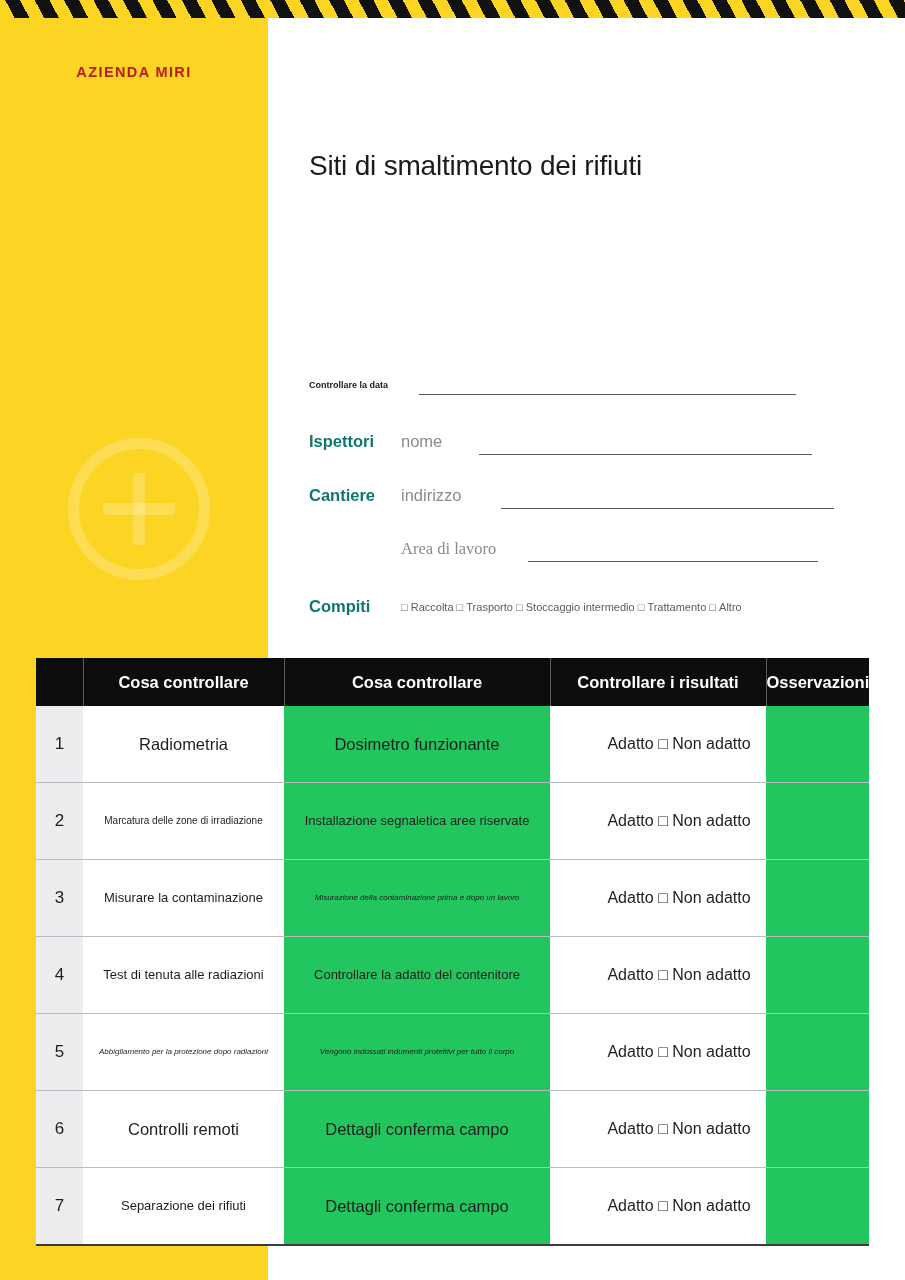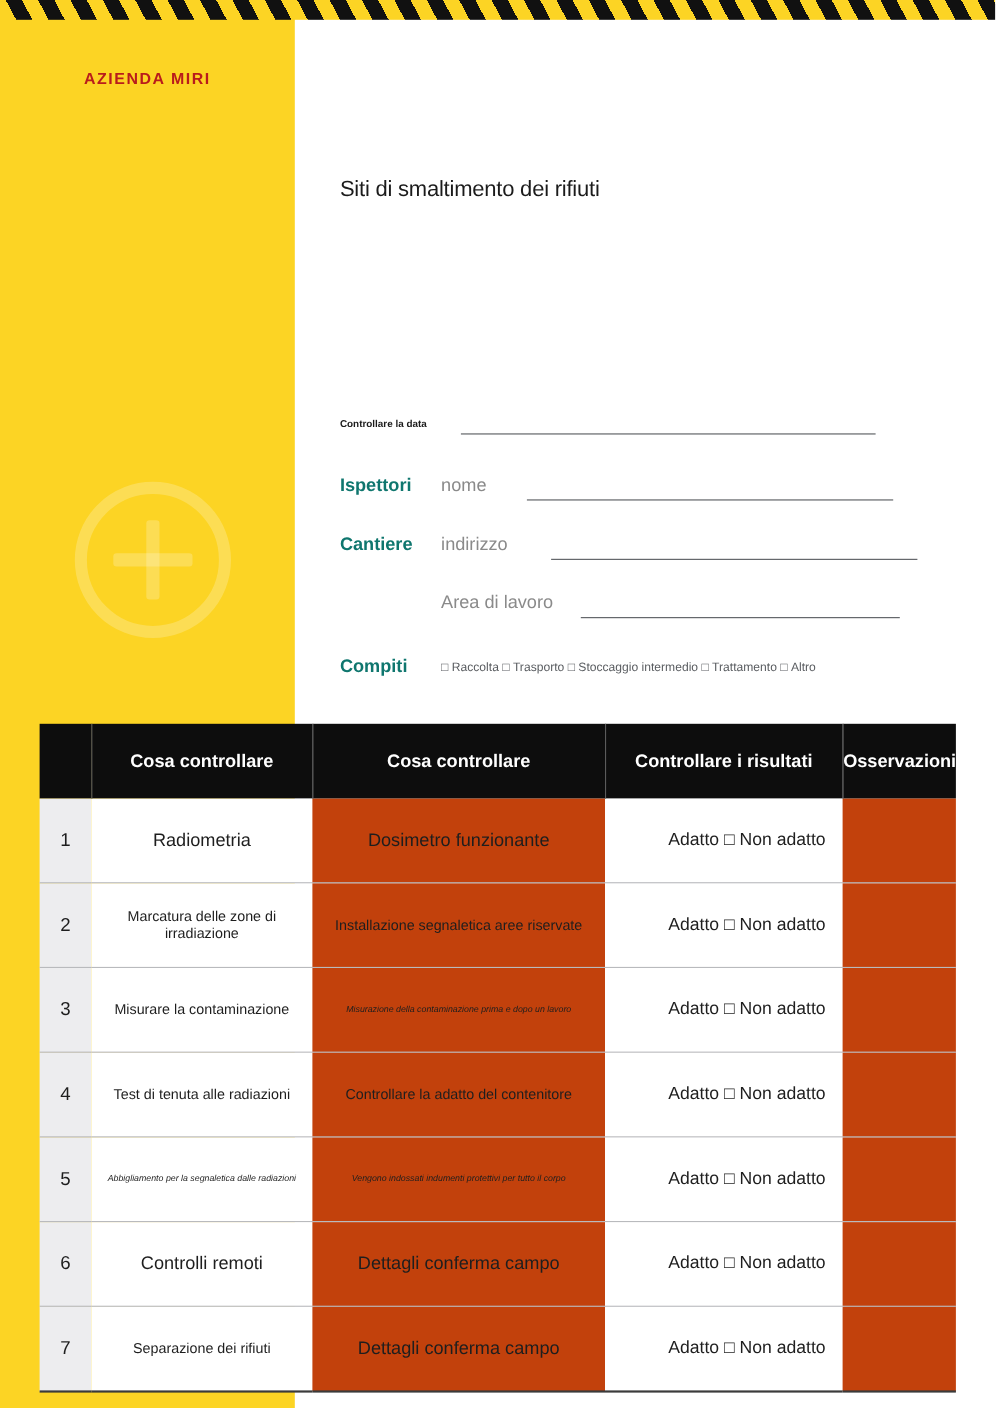--- a/index.html
+++ b/index.html
@@ -88,22 +88,22 @@
   .content {
     position: absolute;
     left: 268px;
     top: 0;
     width: 637px;
     height: 1280px;
   }
   .subtitle {
     position: absolute;
     left: 41px;
-    top: 161px;
-    font-size: 20px;
+    top: 150px;
+    font-size: 28px;
     font-weight: 400;
     color: #1b1b1b;
     letter-spacing: -0.2px;
     white-space: nowrap;
   }
   .maintitle {
     position: absolute;
     left: 41px;
     top: 240px;
     font-size: 43px;
@@ -173,21 +173,21 @@
   .table th,
   .table td {
     padding: 0;
     margin: 0;
     vertical-align: middle;
     text-align: center;
   }
   .table thead th {
     background: #0d0d0d;
     color: #ffffff;
-    height: 68px;
+    height: 48px;
     font-size: 16.5px;
     font-weight: bold;
     border-right: 1px solid #5b5b5b;
   }
   .table thead th:last-child {
     border-right: none;
   }
   .col-num   { width: 47px; }
   .col-what1 { width: 201px; }
   .col-what2 { width: 266px; }
@@ -201,25 +201,25 @@
   }
   .table tbody tr:last-child td {
     border-bottom: 2px solid #3b3b3b;
   }
   .cell-num {
     background: #EDEDEF;
     font-size: 17px;
     color: #3a3a3a;
   }
   .cell-white { background: #ffffff; }
-  .cell-gray  { background: #c2410c; }
+  .cell-gray  { background: #22c55e; }
 
   .t-lg { font-size: 16.5px; }
   .t-md { font-size: 13px; }
-  .t-sm { font-size: 13px; }
+  .t-sm { font-size: 10px; }
   .t-xs { font-size: 8px; font-style: italic; }
 
   .cell-inner {
     padding: 0 8px;
     line-height: 1.25;
   }
   .res-text {
     font-size: 16px;
     color: #1e1e1e;
     white-space: nowrap;
@@ -257,21 +257,21 @@
         <span class="fline" style="left:170px; top:79px; width:333px;"></span>
       </div>
 
       <div class="frow">
         <span class="flabel" style="left:0; top:111px;">Cantiere</span>
         <span class="fplaceholder" style="left:92px; top:111px;">indirizzo</span>
         <span class="fline" style="left:192px; top:133px; width:333px;"></span>
       </div>
 
       <div class="frow">
-        <span class="fplaceholder" style="left:92px; top:164px;">Area di lavoro</span>
+        <span class="fplaceholder" style="left:92px; top:164px;font-family:Liberation Serif, serif;">Area di lavoro</span>
         <span class="fline" style="left:219px; top:186px; width:290px;"></span>
       </div>
 
       <div class="frow">
         <span class="flabel" style="left:0; top:222px;">Compiti</span>
         <span class="tasks-line" style="left:92px; top:226px;"><span class="cb">□</span>&nbsp;<span>Raccolta</span>&nbsp;<span class="cb">□</span>&nbsp;<span>Trasporto</span>&nbsp;<span class="cb">□</span>&nbsp;<span>Stoccaggio intermedio</span>&nbsp;<span class="cb">□</span>&nbsp;<span>Trattamento</span>&nbsp;<span class="cb">□</span>&nbsp;<span>Altro</span></span>
       </div>
 
     </div>
   </div>
@@ -342,21 +342,21 @@
             <div class="cell-inner t-md">Controllare la adatto del contenitore</div>
           </td>
           <td class="cell-white">
             <div class="res-text"><span>Adatto</span>&nbsp;<span>□</span>&nbsp;<span>Non adatto</span></div>
           </td>
           <td class="cell-gray"></td>
         </tr>
         <tr>
           <td class="cell-num">5</td>
           <td class="cell-white">
-            <div class="cell-inner t-xs">Abbigliamento per la segnaletica dalle radiazioni</div>
+            <div class="cell-inner t-xs">Abbigliamento per la protezione dopo radiazioni</div>
           </td>
           <td class="cell-gray">
             <div class="cell-inner t-xs">Vengono indossati indumenti protettivi per tutto il corpo</div>
           </td>
           <td class="cell-white">
             <div class="res-text"><span>Adatto</span>&nbsp;<span>□</span>&nbsp;<span>Non adatto</span></div>
           </td>
           <td class="cell-gray"></td>
         </tr>
         <tr>

